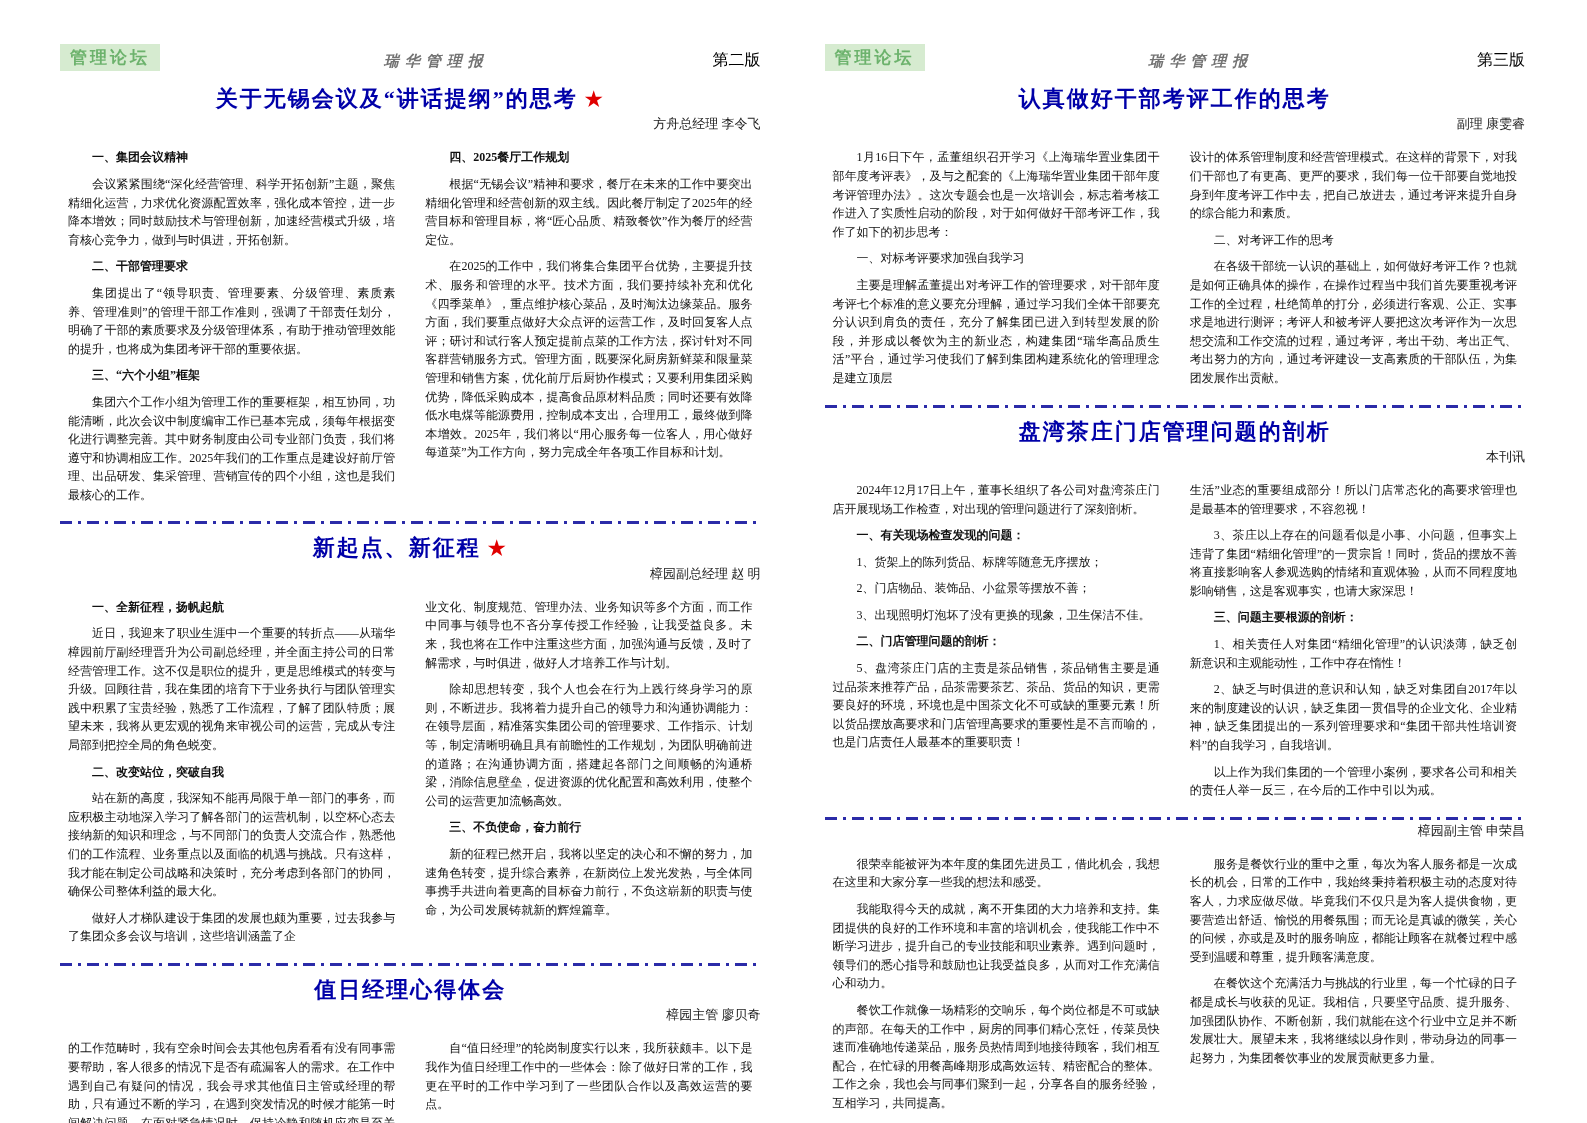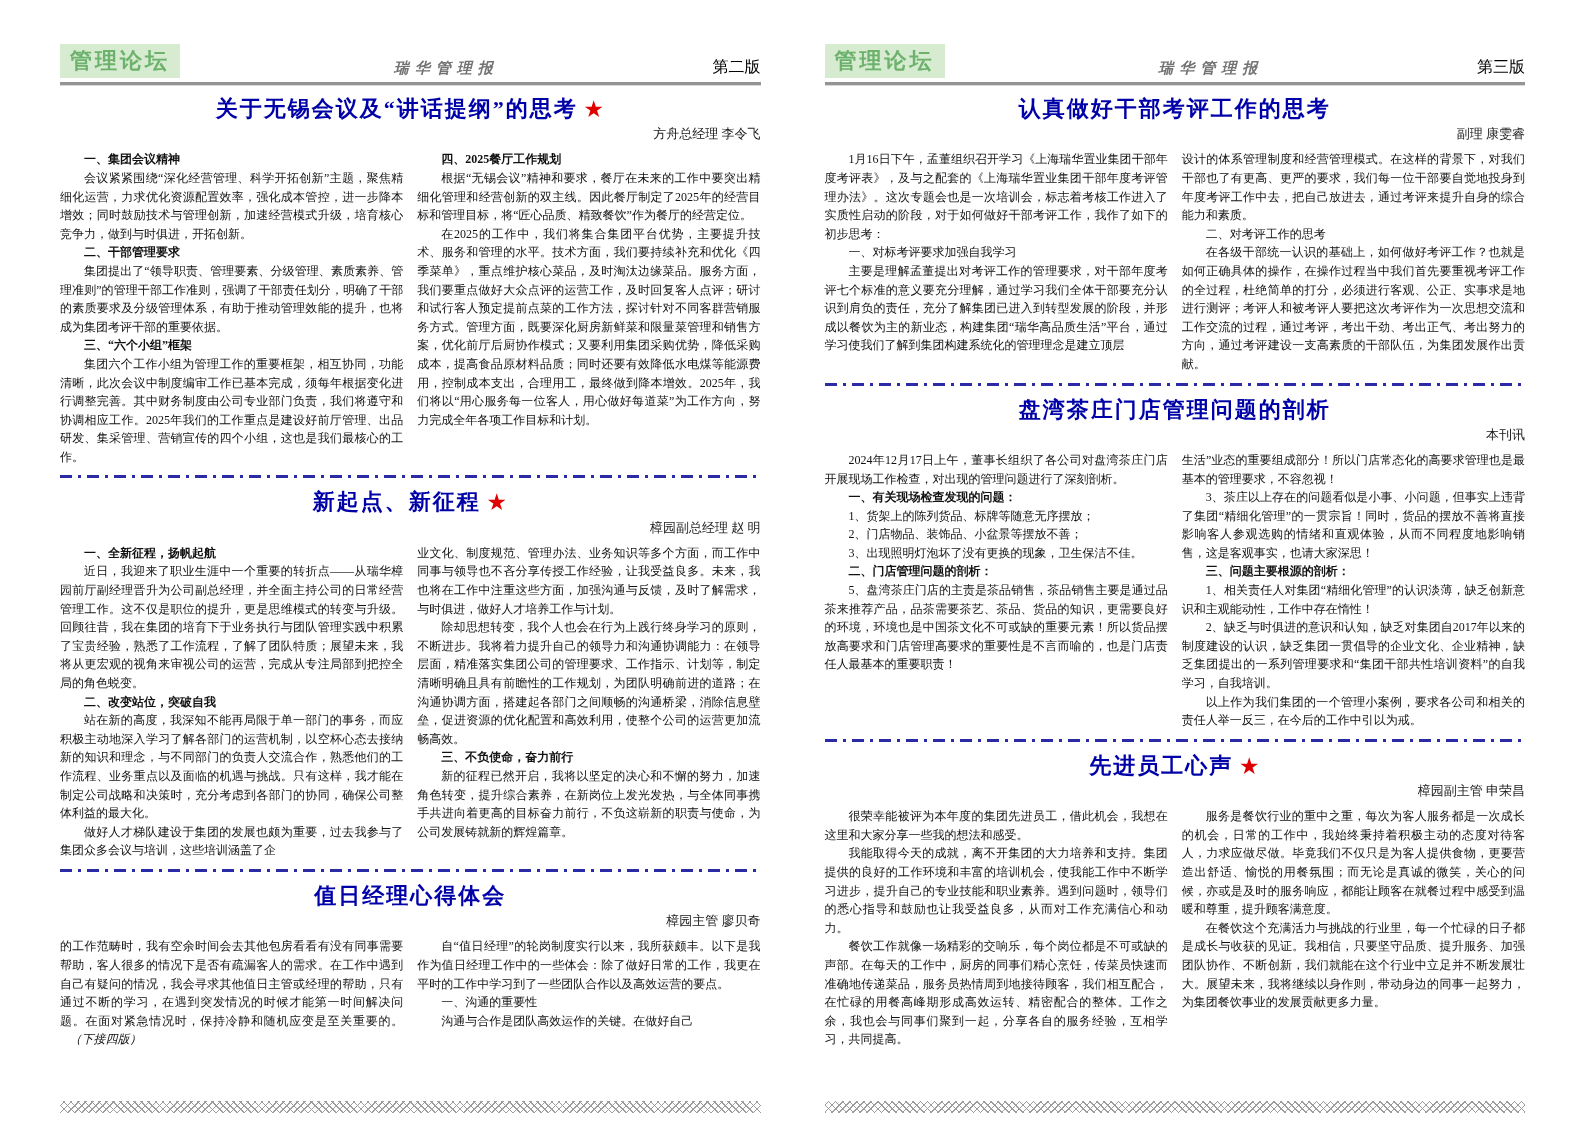--- a/index.html
+++ b/index.html
@@ -1,33 +1,33 @@
 <!DOCTYPE html>
 <html><head>
 <meta charset="utf-8">
 <style>
   html,body{margin:0;padding:0}
   body{width:1587px;height:1123px;background:#ffffff;overflow:hidden;
        font-family:"Liberation Serif", serif;color:#111}
   .spread{display:flex;gap:64px;padding:44px 62px 10px 60px;height:1123px;box-sizing:border-box}
   .page{width:701px;display:flex;flex-direction:column;height:100%;box-sizing:border-box}
   .masthead{display:flex;align-items:flex-end;justify-content:space-between;padding-bottom:4px}
-  .forum{background:#d6ebd0;color:#6cb26c;font-weight:bold;font-size:22px;
+  .forum{background:#d6ebd0;color:#6cb26c;font-weight:bold;font-size:17px;
          padding:2px 10px;letter-spacing:3px}
   .paper{font-weight:bold;font-size:15px;letter-spacing:6px;font-style:italic;color:#737373}
   .pagenum{font-size:16px;color:#000}
   .rule{height:3px;background:#949494;box-shadow:0 1px 0 #d8d8d8;margin-bottom:2px}
   .articles{display:flex;flex-direction:column}
   .a-title{color:#0000a8;text-align:center;font-size:22px;margin:9px 0 3px;
            font-weight:bold;letter-spacing:2px;line-height:1.2}
   .star{color:#e00000;margin-left:7px;font-size:20px}
   .a-author{text-align:right;font-size:13px;margin:0 0 7px;color:#1a1a1a}
   .cols{display:flex;gap:14px}
   .col{flex:1;font-size:12px;line-height:1.55;text-align:justify;color:#111}
-  .col p{margin:0}
+  .col p{margin:8px}
   p.para{text-indent:2em}
   p.heading{text-indent:2em;font-weight:bold}
   p.cont{text-indent:0}
   .cont-note{font-style:italic;margin-left:0.8em}
   .divider{height:3px;margin:9px 0 2px;
     background:repeating-linear-gradient(90deg,#2b2ba8 0 12px,transparent 12px 18px,
                #2b2ba8 18px 21px,transparent 21px 27px)}
   .lattice{margin-top:auto;height:12px;
     background-image:
       repeating-linear-gradient(45deg,#9c9c9c 0 1px,transparent 1px 5px),
@@ -147,21 +147,20 @@
               <p class="para"><span>3、茶庄以上存在的问题看似是小事、小问题，但事实上违背了集团“精细化管理”的一贯宗旨！同时，货品的摆放不善将直接影响客人参观选购的情绪和直观体验，从而不同程度地影响销售，这是客观事实，也请大家深思！</span></p>
               <p class="heading"><span>三、问题主要根源的剖析：</span></p>
               <p class="para"><span>1、相关责任人对集团“精细化管理”的认识淡薄，缺乏创新意识和主观能动性，工作中存在惰性！</span></p>
               <p class="para"><span>2、缺乏与时俱进的意识和认知，缺乏对集团自2017年以来的制度建设的认识，缺乏集团一贯倡导的企业文化、企业精神，缺乏集团提出的一系列管理要求和“集团干部共性培训资料”的自我学习，自我培训。</span></p>
               <p class="para"><span>以上作为我们集团的一个管理小案例，要求各公司和相关的责任人举一反三，在今后的工作中引以为戒。</span></p>
             </div>
           </div>
         </article>
         <div class="divider"></div>
         <article>
-          <h2 class="a-title"><span>先进员工心声</span><span class="star">★</span></h2>
           <div class="a-author">樟园副主管 申荣昌</div>
           <div class="cols">
             <div class="col">
               <p class="para"><span>很荣幸能被评为本年度的集团先进员工，借此机会，我想在这里和大家分享一些我的想法和感受。</span></p>
               <p class="para"><span>我能取得今天的成就，离不开集团的大力培养和支持。集团提供的良好的工作环境和丰富的培训机会，使我能工作中不断学习进步，提升自己的专业技能和职业素养。遇到问题时，领导们的悉心指导和鼓励也让我受益良多，从而对工作充满信心和动力。</span></p>
               <p class="para"><span>餐饮工作就像一场精彩的交响乐，每个岗位都是不可或缺的声部。在每天的工作中，厨房的同事们精心烹饪，传菜员快速而准确地传递菜品，服务员热情周到地接待顾客，我们相互配合，在忙碌的用餐高峰期形成高效运转、精密配合的整体。工作之余，我也会与同事们聚到一起，分享各自的服务经验，互相学习，共同提高。</span></p>
             </div>
             <div class="col">
               <p class="para"><span>服务是餐饮行业的重中之重，每次为客人服务都是一次成长的机会，日常的工作中，我始终秉持着积极主动的态度对待客人，力求应做尽做。毕竟我们不仅只是为客人提供食物，更要营造出舒适、愉悦的用餐氛围；而无论是真诚的微笑，关心的问候，亦或是及时的服务响应，都能让顾客在就餐过程中感受到温暖和尊重，提升顾客满意度。</span></p>
               <p class="para"><span>在餐饮这个充满活力与挑战的行业里，每一个忙碌的日子都是成长与收获的见证。我相信，只要坚守品质、提升服务、加强团队协作、不断创新，我们就能在这个行业中立足并不断发展壮大。展望未来，我将继续以身作则，带动身边的同事一起努力，为集团餐饮事业的发展贡献更多力量。</span></p>

